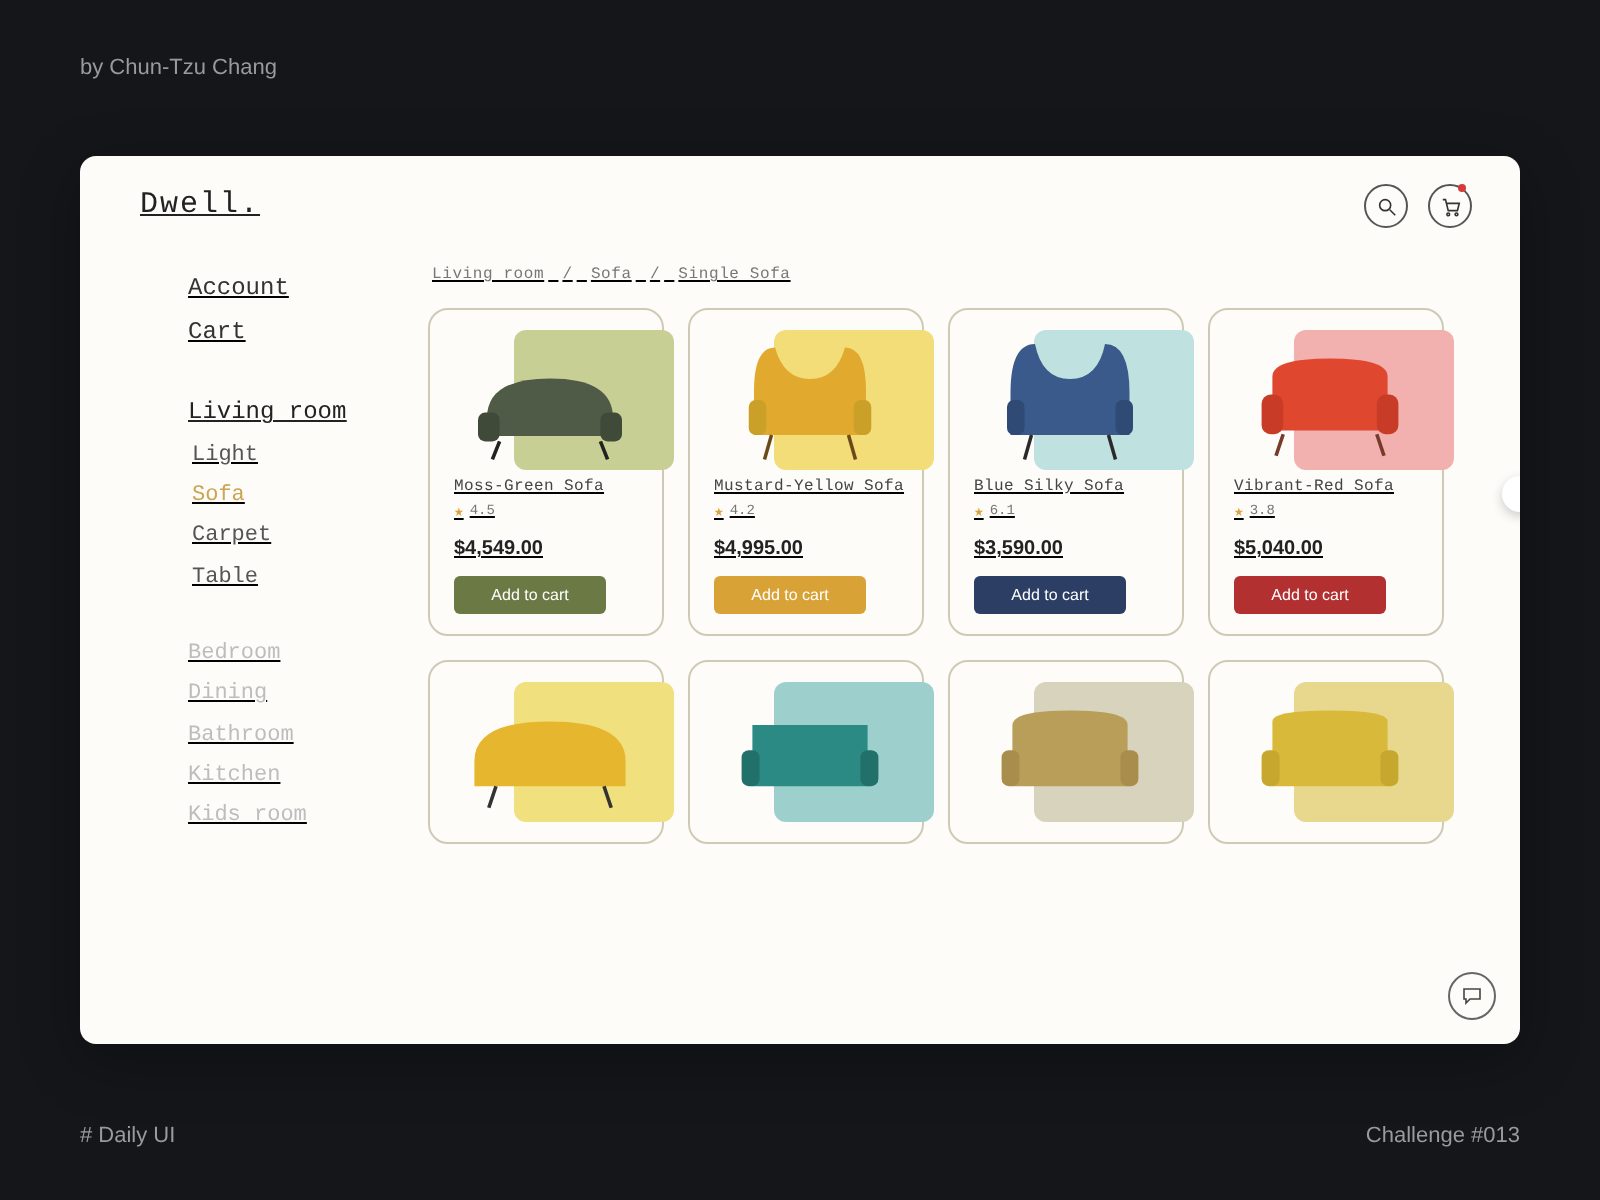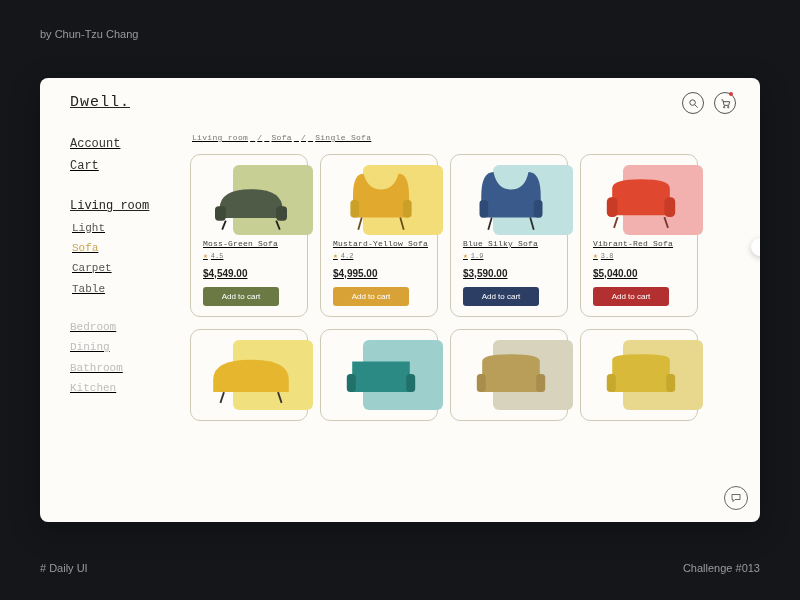--- a/index.html
+++ b/index.html
@@ -50,20 +50,21 @@
     position:relative;
   }
   .icon-circle svg { width: 11px; height: 11px; stroke:#333; fill:none; stroke-width:1.8; }
   .cart-dot { position:absolute; top:-1px; right:2px; width:4px; height:4px; border-radius:50%; background:#d63a3a; }
 
   
   .sidebar {
     width: 150px; padding-top: 55px; padding-left: 30px;
     font-family: "Courier New", monospace;
     color:#555;
+    margin-left:24px;
   }
   .sidebar .group { margin-bottom: 18px; }
   .sidebar .item { font-size: 11px; line-height: 1.85; cursor: pointer; }
   .sidebar .item.big { font-size: 12px; color:#333; }
   .sidebar .item.active-room { text-decoration: underline; color:#222; font-size:12px; }
   .sidebar .item.dim { color:#bdbdbd; }
   .sidebar .item.accent { color:#caa552; }
   .sidebar .subcat { padding-left: 2px; }
 
   
@@ -158,20 +159,21 @@
         <div class="item accent">Sofa</div>
         <div class="item">Carpet</div>
         <div class="item">Table</div>
       </div>
     </div>
     <div class="group">
       <div class="item dim">Bedroom</div>
       <div class="item dim">Dining</div>
       <div class="item dim">Bathroom</div>
       <div class="item dim">Kitchen</div>
+      <div class="item dim">Kids room</div>
     </div>
   </div>
 
   <div class="main">
     <div class="breadcrumb">
       <span>Living room</span>
       <span>/</span>
       <span>Sofa</span>
       <span>/</span>
       <span>Single Sofa</span>
@@ -226,21 +228,21 @@
               <path fill="#3b5a8c" d="M30 8 q-14 0 -14 28 v24 h68 v-24 q0-28-14-28 q-4 20-20 20 t-20-20z"></path>
               <rect x="14" y="40" width="10" height="20" rx="4" fill="#2f4a75"></rect>
               <rect x="76" y="40" width="10" height="20" rx="4" fill="#2f4a75"></rect>
               <line x1="28" y1="60" x2="24" y2="74" stroke="#2a2a2a" stroke-width="2"></line>
               <line x1="72" y1="60" x2="76" y2="74" stroke="#2a2a2a" stroke-width="2"></line>
             </svg>
         </div>
         <div class="pname">Blue Silky Sofa</div>
         <div class="rating-row">
             <span class="star">★</span>
-            <span class="rating">1.9</span>
+            <span class="rating">6.1</span>
           </div>
         <div class="price">$3,590.00</div>
         <button class="add-btn" style="background:#2c3e63">Add to cart</button>
       </div>
 
       <div class="card">
         <div class="accent-bg" style="background:#f2b1ae"></div>
         <div class="thumb">
           <svg viewBox="0 0 100 70">
               <path fill="#e0472f" d="M18 22 q0-10 32-10 t32 10 v30 h-64z"></path>

